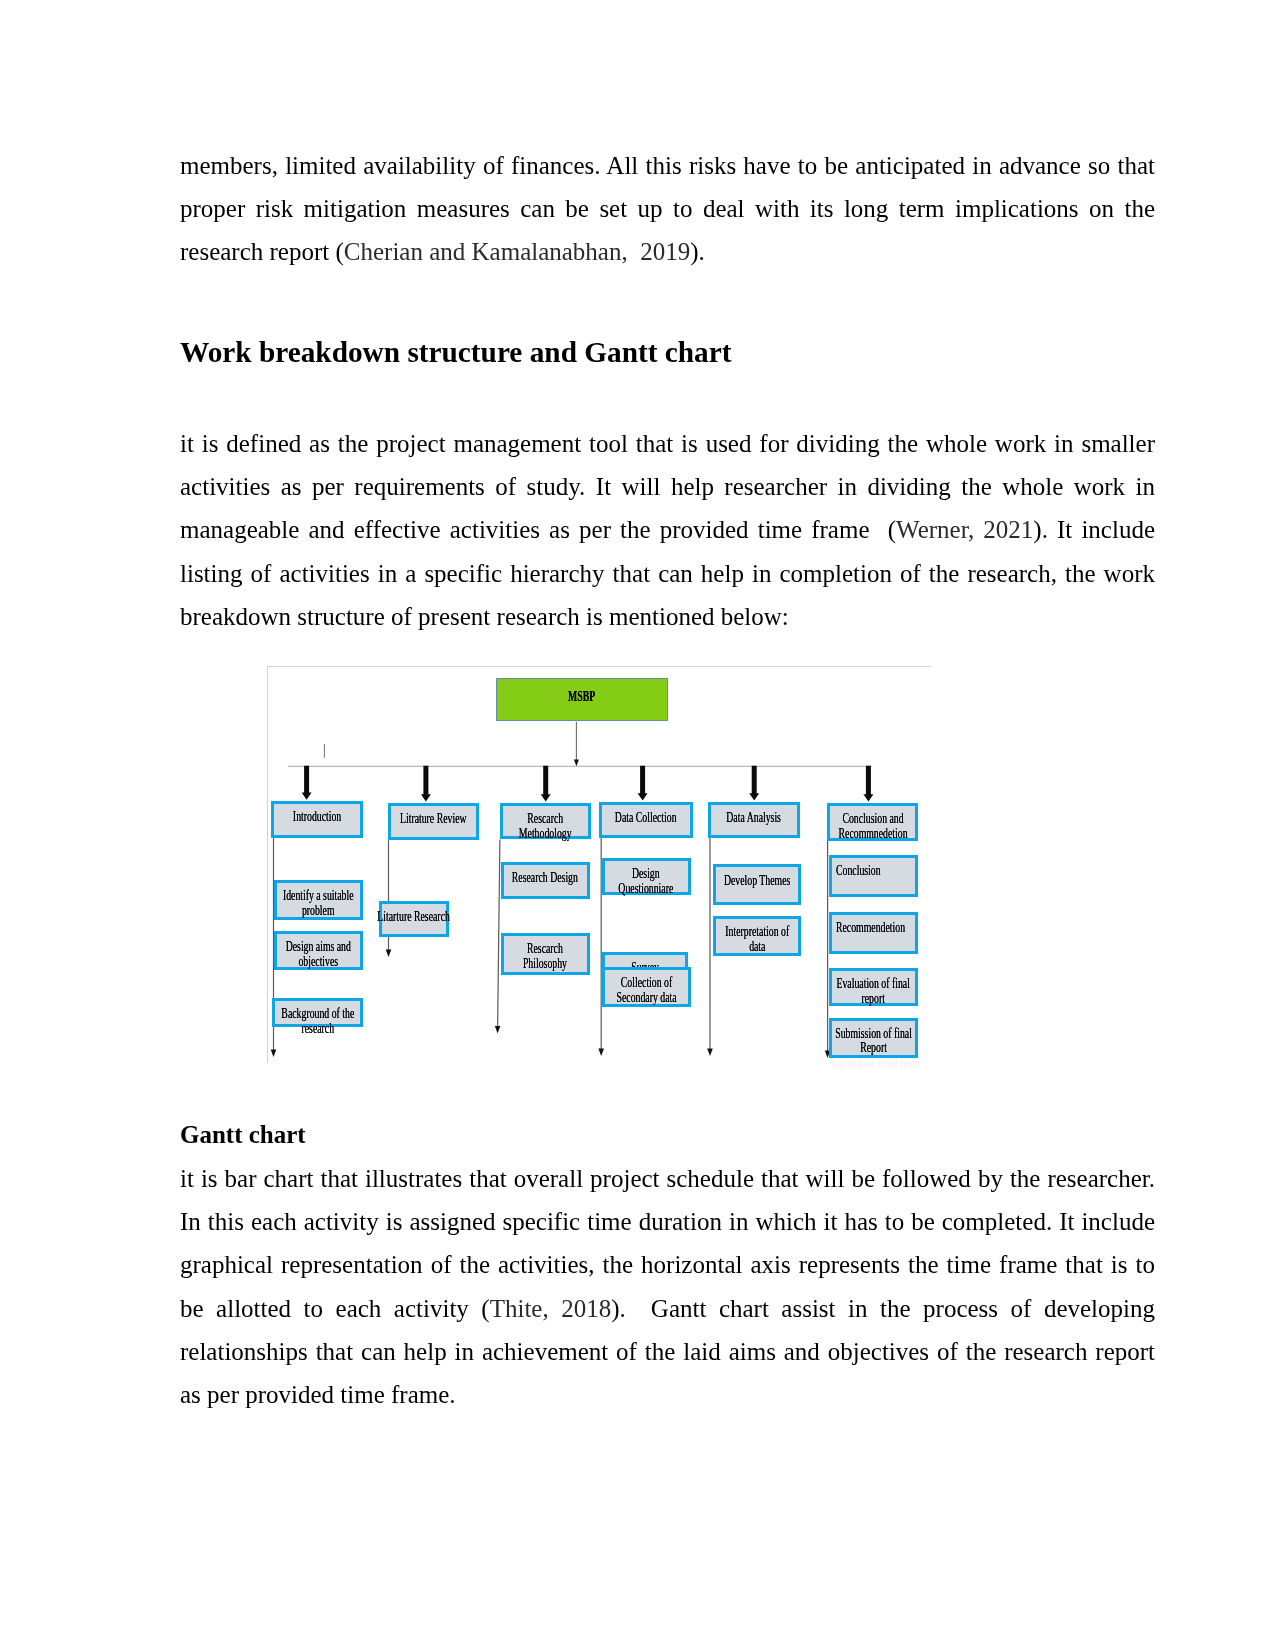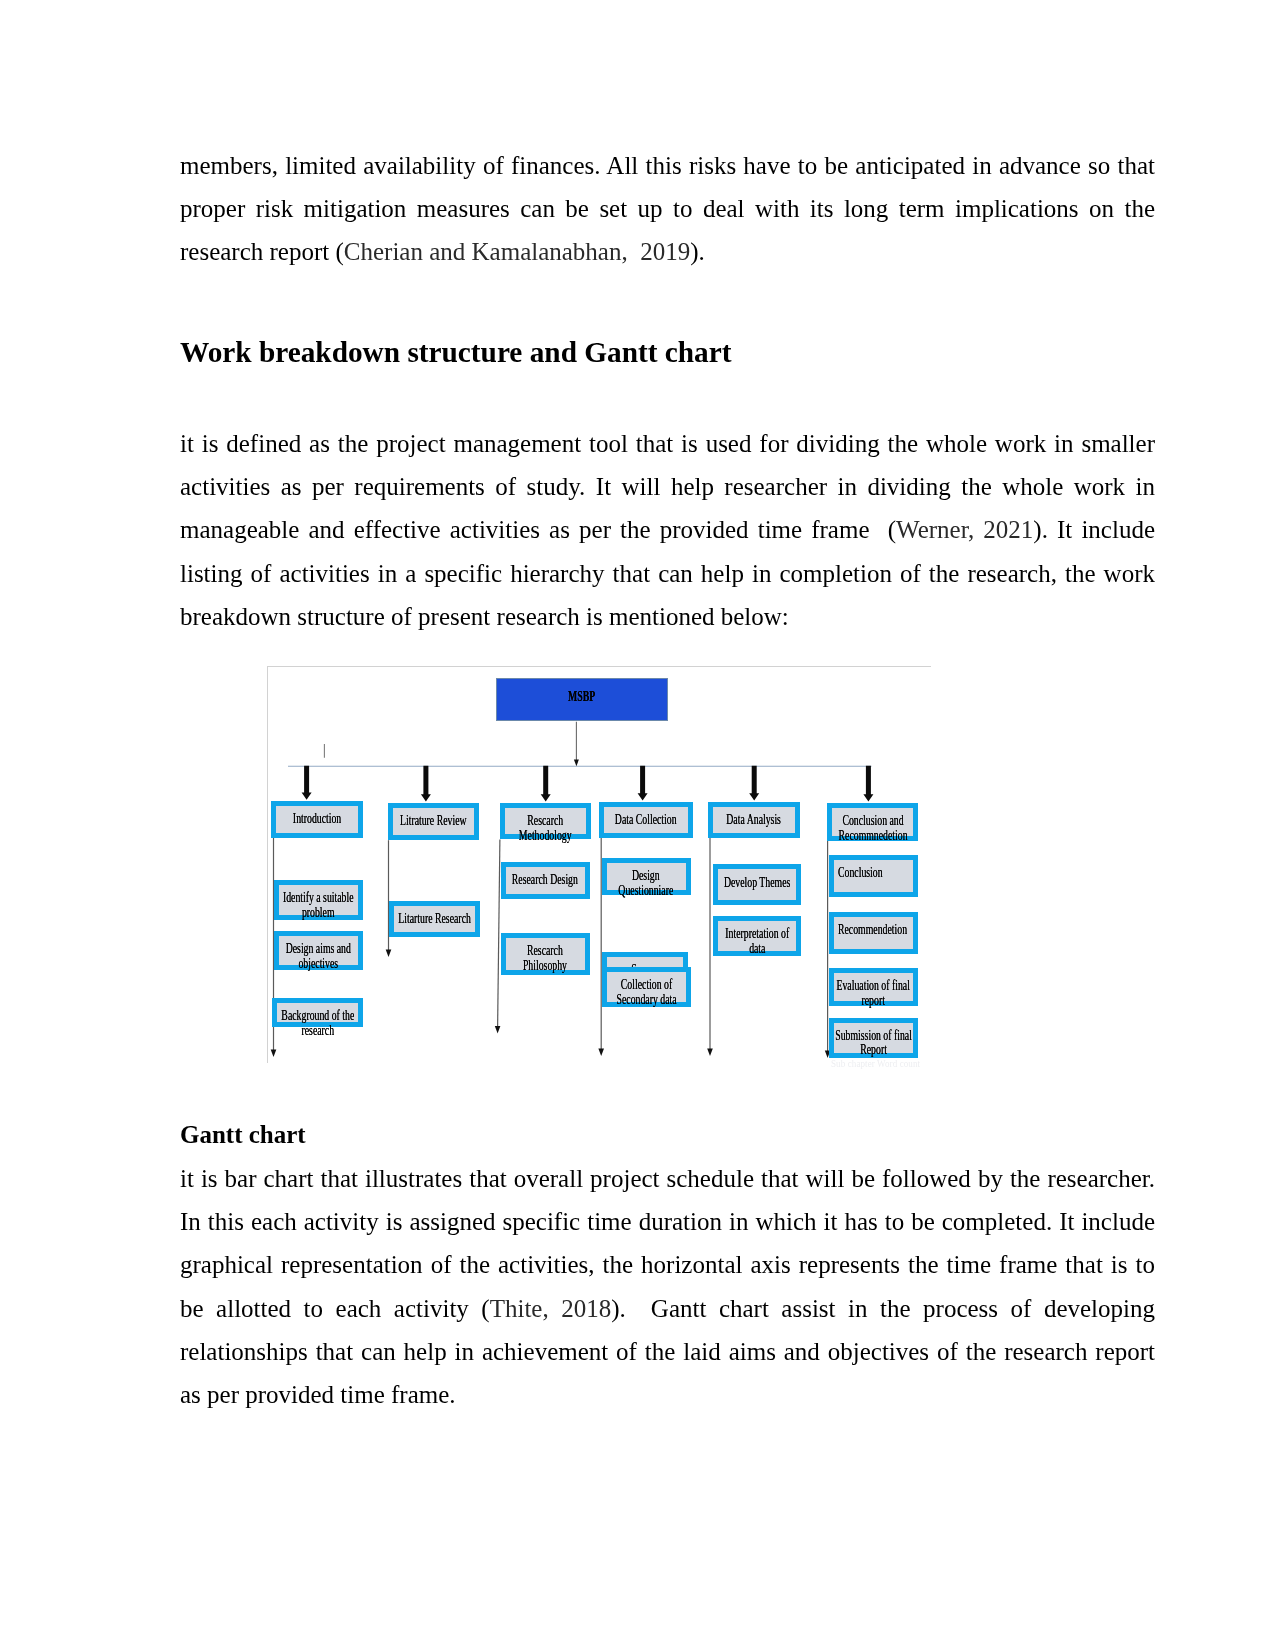--- a/index.html
+++ b/index.html
@@ -17,30 +17,30 @@
   .cite{color:#2a2a2a;}
   
   #diagram{position:absolute;left:0;top:0;width:1275px;height:1650px;
             filter:blur(0.32px);}
   .dsvg{position:absolute;left:0;top:0;pointer-events:none;}
   .dframe-top{position:absolute;left:237px;top:666px;width:664px;height:0;
               border-top:1.4px solid #d2d2d2;}
   .dframe-left{position:absolute;left:237px;top:666px;width:0;height:397px;
                border-left:1.4px solid #d2d2d2;}
   .dbox{position:absolute;box-sizing:border-box;background:#d6dae1;
-        border:5px solid #0ea5e9;display:flex;align-items:flex-start;
+        border:3px solid #0ea5e9;display:flex;align-items:flex-start;
         justify-content:center;text-align:center;font-family:"Liberation Serif",serif;
         color:#000;font-size:14.2px;line-height:14.8px;padding-top:5.2px;}
   .dbox>span{display:block;transform:scaleX(0.69);white-space:pre;flex:0 0 auto;
             text-shadow:0 0 0.35px rgba(0,0,0,0.85);
             filter:opacity(1);
             -webkit-font-smoothing:antialiased;}
   .dleft{justify-content:flex-start;padding-left:4.8px;text-align:left;}
   .dleft>span{transform-origin:left center;}
-  .droot{background:#1d4ed8;border:1px solid #6b89ab;font-weight:bold;font-size:14.2px;padding-top:10px;}
+  .droot{background:#84cc16;border:1px solid #6b89ab;font-weight:bold;font-size:14.2px;padding-top:10px;}
   .dwatermark{position:absolute;left:801px;top:1059px;width:120px;
               font-size:9.5px;color:#edeef1;letter-spacing:0.1px;
               transform:scaleX(0.95);transform-origin:left top;white-space:nowrap;}
 </style>
 </head>
 <body>
 
 <div class="page">
 
   <p class="body-text" style="top:119px;"><span>members, limited availability of finances. All this risks have to be anticipated in advance so that proper risk mitigation measures can be set up to deal with its long term implications on the research report (</span><span class="cite">Cherian and Kamalanabhan,&nbsp; 2019</span><span>).</span></p>
@@ -91,21 +91,21 @@
         <span>Design aims and
 objectives</span>
       </div>
   <div class="dbox dchild" style="left:242.0px;top:998.0px;width:90.7px;height:29px">
         <span>Background of the
 research</span>
       </div>
   <div class="dbox dtitle" style="left:358.0px;top:803.0px;width:90.6px;height:37.2px">
         <span>Litrature Review</span>
       </div>
-  <div class="dbox dchild" style="left:359.0px;top:901.2px;width:91px;height:36.2px">
+  <div class="dbox dchild" style="left:349px;top:901.2px;width:70px;height:36.2px">
         <span>Litarture Research</span>
       </div>
   <div class="dbox dtitle" style="left:469.7px;top:803.0px;width:91.5px;height:36.4px">
         <span>Rescarch
 Methodology</span>
       </div>
   <div class="dbox dchild" style="left:470.6px;top:862.3px;width:89.3px;height:36.9px">
         <span>Research Design</span>
       </div>
   <div class="dbox dchild" style="left:470.6px;top:932.9px;width:89.3px;height:41.7px">

